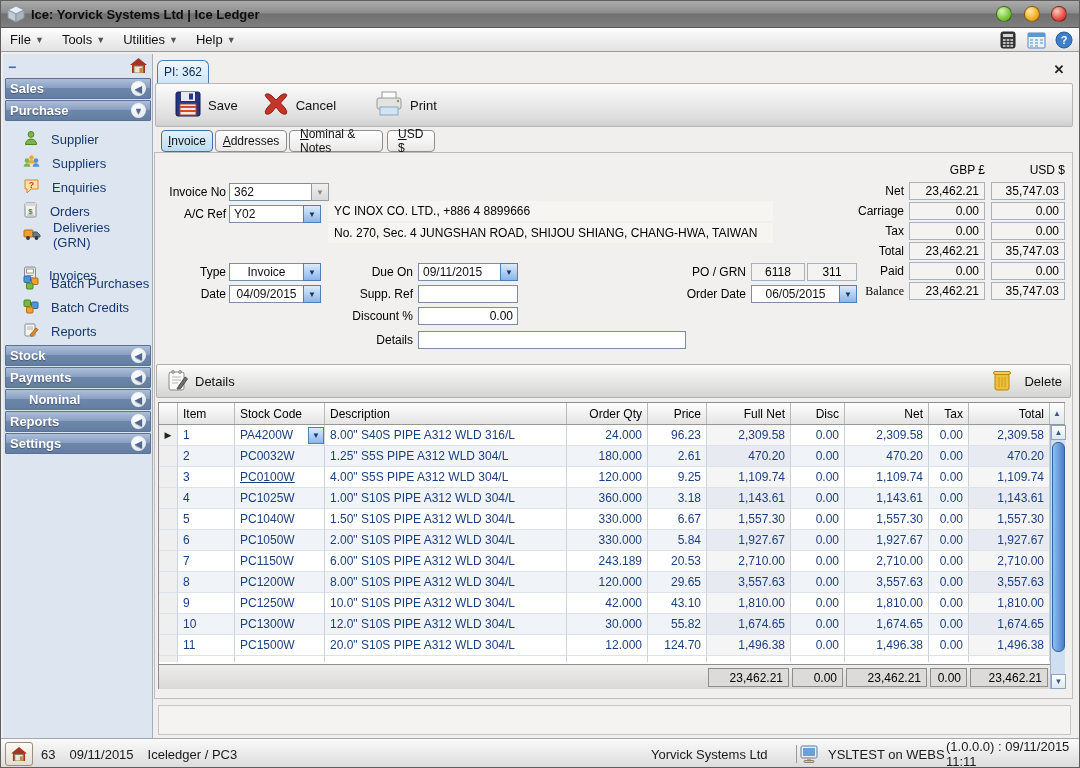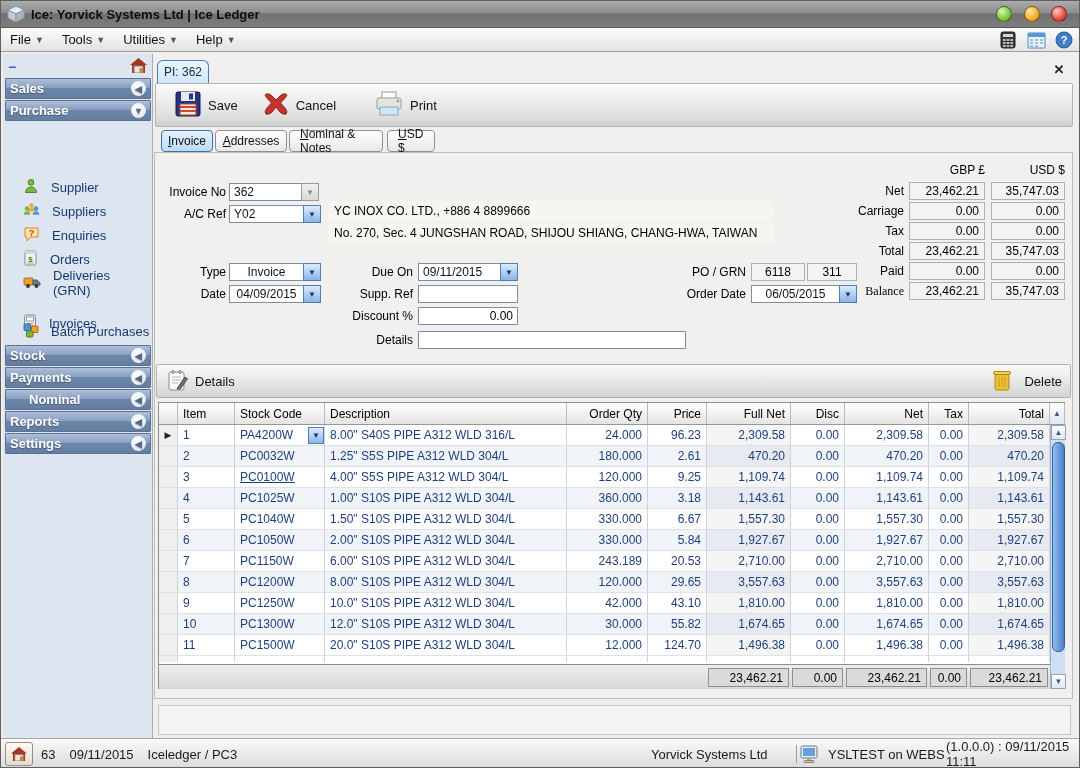--- a/index.html
+++ b/index.html
@@ -31,21 +31,21 @@
   .sidebar-bg { left:2px; top:53px; width:150px; height:684px; background:#dde6f0; border-right:1px solid #a6aeb8; }
   .side-head { left:2px; top:55px; width:149px; height:22px; display:flex; justify-content:space-between; align-items:center; padding:0 5px; }
   .collapse-dash { color:#2a6fd0; font-weight:bold; font-size:14px; line-height:10px; }
   .sec { left:4px; width:146px; height:21px; border:1px solid #5c7194; border-radius:1px;
     background:linear-gradient(#aebfd8,#8aa0c2 45%,#6d87ab 50%,#647ea2);
     color:#fff; font-weight:bold; font-size:13px; display:flex; align-items:center; justify-content:space-between;
     padding:0 4px; text-shadow:0 1px 1px rgba(0,0,0,.35);text-align:center; }
   .sec .circ { width:15px; height:15px; border-radius:50%; background:radial-gradient(circle at 40% 35%, #ffffff,#dbe4ef);
     color:#51688e; font-size:9px; display:flex; align-items:center; justify-content:center; }
   .side-item { left:4px; width:146px; height:24px; display:flex; align-items:center; gap:12px; padding-left:18px;
-    color:#16386e; font-size:13px; cursor:default;margin-top:48px; }
+    color:#16386e; font-size:13px; cursor:default; }
   .side-item svg { flex:0 0 auto; }
 
   
   .tab-pi { left:156px; top:59px; width:52px; height:23px; border:1px solid #4c7db5; border-bottom:none;
     border-radius:6px 6px 0 0; background:linear-gradient(#eef6fd,#cfe6f8);
     display:flex; align-items:center; justify-content:center; font-size:12px; color:#0d2a52; }
   .tab-close { left:1050px; top:60px; width:16px; height:16px; font-size:13px; font-weight:bold; color:#222;
     display:flex; align-items:center; justify-content:center; }
   .toolbar { left:154px; top:82px; width:918px; height:44px;
     background:linear-gradient(#fbfbfb,#dedede 80%,#cfcfcf); border:1px solid #b5b5b5; border-radius:2px;
@@ -383,21 +383,21 @@
     <div class="totbox" style="left:990px;top:241px;width:74px;">35,747.03</div>
       <div class="flabel" style="left:843px;top:262px;width:60px;">Paid</div>
     <div class="totbox" style="left:908px;top:261px;width:76px;">0.00</div>
     <div class="totbox" style="left:990px;top:261px;width:74px;">0.00</div>
       <div class="flabel" style="left:843px;top:282px;width:60px;font-family:Liberation Serif, serif;">Balance</div>
     <div class="totbox" style="left:908px;top:281px;width:76px;">23,462.21</div>
     <div class="totbox" style="left:990px;top:281px;width:74px;">35,747.03</div>
     </div>
 
   <div class="flabel" style="left:160px;top:183px;width:65px;">Invoice No</div>
-  <div class="combo" style="left:228px;top:182px;width:90px;">
+  <div class="combo" style="left:228px;top:182px;width:100px;">
     <span class="ctext">362</span>
     <span class="cbtn dis">▼</span>
   </div>
   <div class="flabel" style="left:160px;top:205px;width:65px;">A/C Ref</div>
   <div class="combo" style="left:228px;top:204px;width:92px;">
     <span class="ctext">Y02</span>
     <span class="cbtn">▼</span>
   </div>
   <div class="strip" style="left:327px;top:200px;width:445px;">YC INOX CO. LTD., +886 4 8899666</div>
   <div class="strip" style="left:327px;top:222px;width:445px;">No. 270, Sec. 4 JUNGSHAN ROAD, SHIJOU SHIANG, CHANG-HWA, TAIWAN</div>

